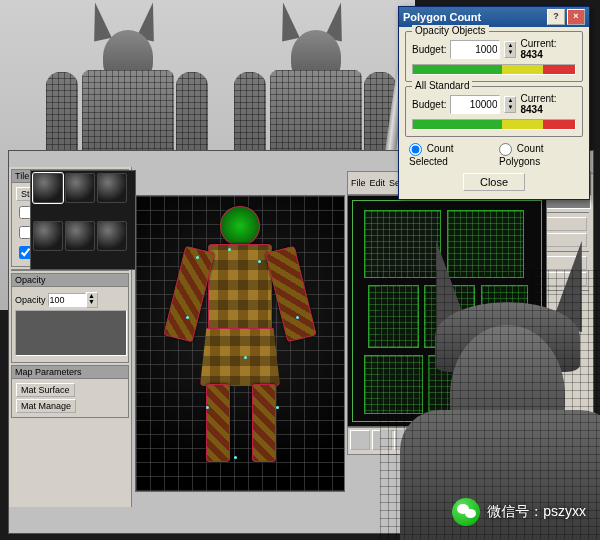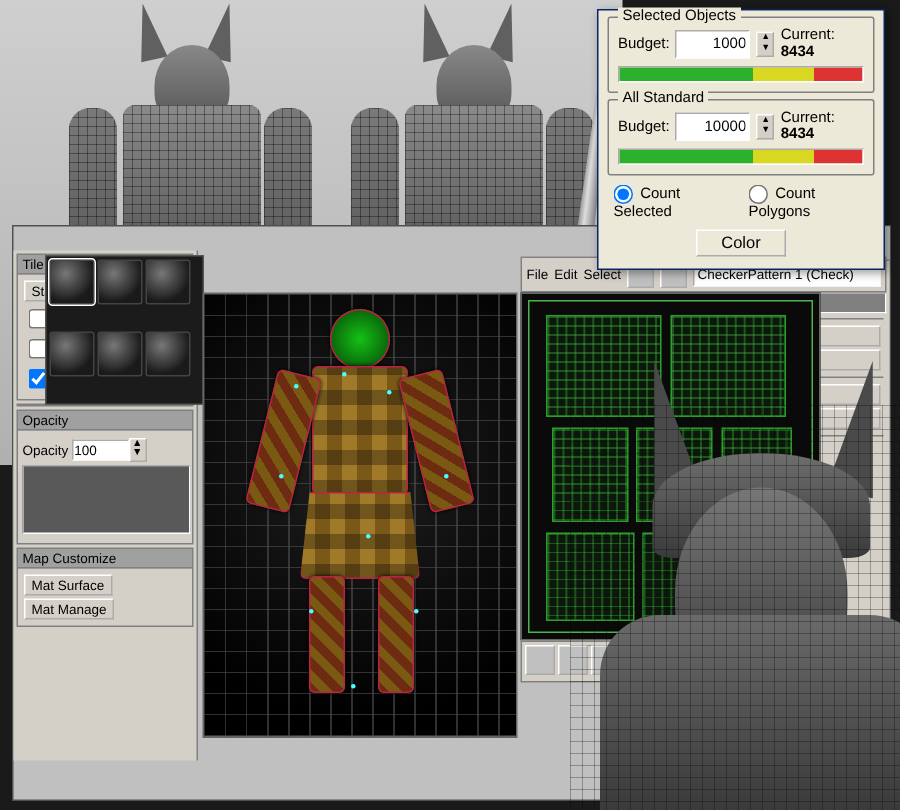--- a/index.html
+++ b/index.html
@@ -163,21 +163,21 @@
         <div class="bd">
           <div class="spin">
             <label>Opacity</label>
             <input value="100" style="">
             <div class="ar">▲<br>▼</div>
           </div>
           <div class="swatch"></div>
         </div>
       </div>
       <div class="rollout">
-        <div class="hd">Map Customize</div>
+        <div class="hd">Map Parameters</div>
         <div class="bd">
           <span class="tinybtn">Mat Surface</span>
           <span class="tinybtn">Mat Manage</span>
         </div>
       </div>
     </div>
 
     <div class="max-cmdpanel">
       <div class="cp-tabs">Modify</div>
       <div class="cp-body">
@@ -253,22 +253,29 @@
       <div class="b"></div>
       <div class="b"></div>
       <div class="b"></div>
       <div class="b"></div>
       <div class="b"></div>
       <span style="align-self:center;font-size:9px;margin-left:4px">UV</span>
     </div>
   </div>
 
   <div class="dlg">
+    <div class="titlebar">
+      <span>Polygon Count</span>
+      <div class="btns">
+        <div class="wbtn">?</div>
+        <div class="wbtn x">×</div>
+      </div>
+    </div>
     <div class="grp">
-      <span class="lbl">Selected Objects</span>
+      <span class="lbl">Opacity Objects</span>
       <div class="row">
         <label>Budget:</label>
         <input class="num" value="1000" style="">
         <div class="spinbtn">▲<br>▼</div>
         <span class="cur"><span>Current:</span> <b>8434</b></span>
       </div>
       <div class="bar"></div>
     </div>
     <div class="grp">
       <span class="lbl">All Standard</span>
@@ -278,27 +285,31 @@
         <div class="spinbtn">▲<br>▼</div>
         <span class="cur"><span>Current:</span> <b>8434</b></span>
       </div>
       <div class="bar"></div>
     </div>
     <div class="radio-row">
       <label><input type="radio" name="ct" checked="" style=""> <span>Count Selected</span></label>
       <label><input type="radio" name="ct" style=""> <span>Count Polygons</span></label>
     </div>
     <div class="close-row">
-      <button class="btn">Color</button>
+      <button class="btn">Close</button>
     </div>
   </div>
 
   <div class="bust">
     <div class="hornL"></div>
       <div class="hornR"></div>
     <div class="helm"></div>
     <div class="head"></div>
     <div class="body"></div>
     <div class="wire"></div>
   </div>
 
+  <div class="wm">
+    <div class="ico"></div>
+    <span>微信号：pszyxx</span>
+  </div>
 
 </div>
 
 </body></html>

